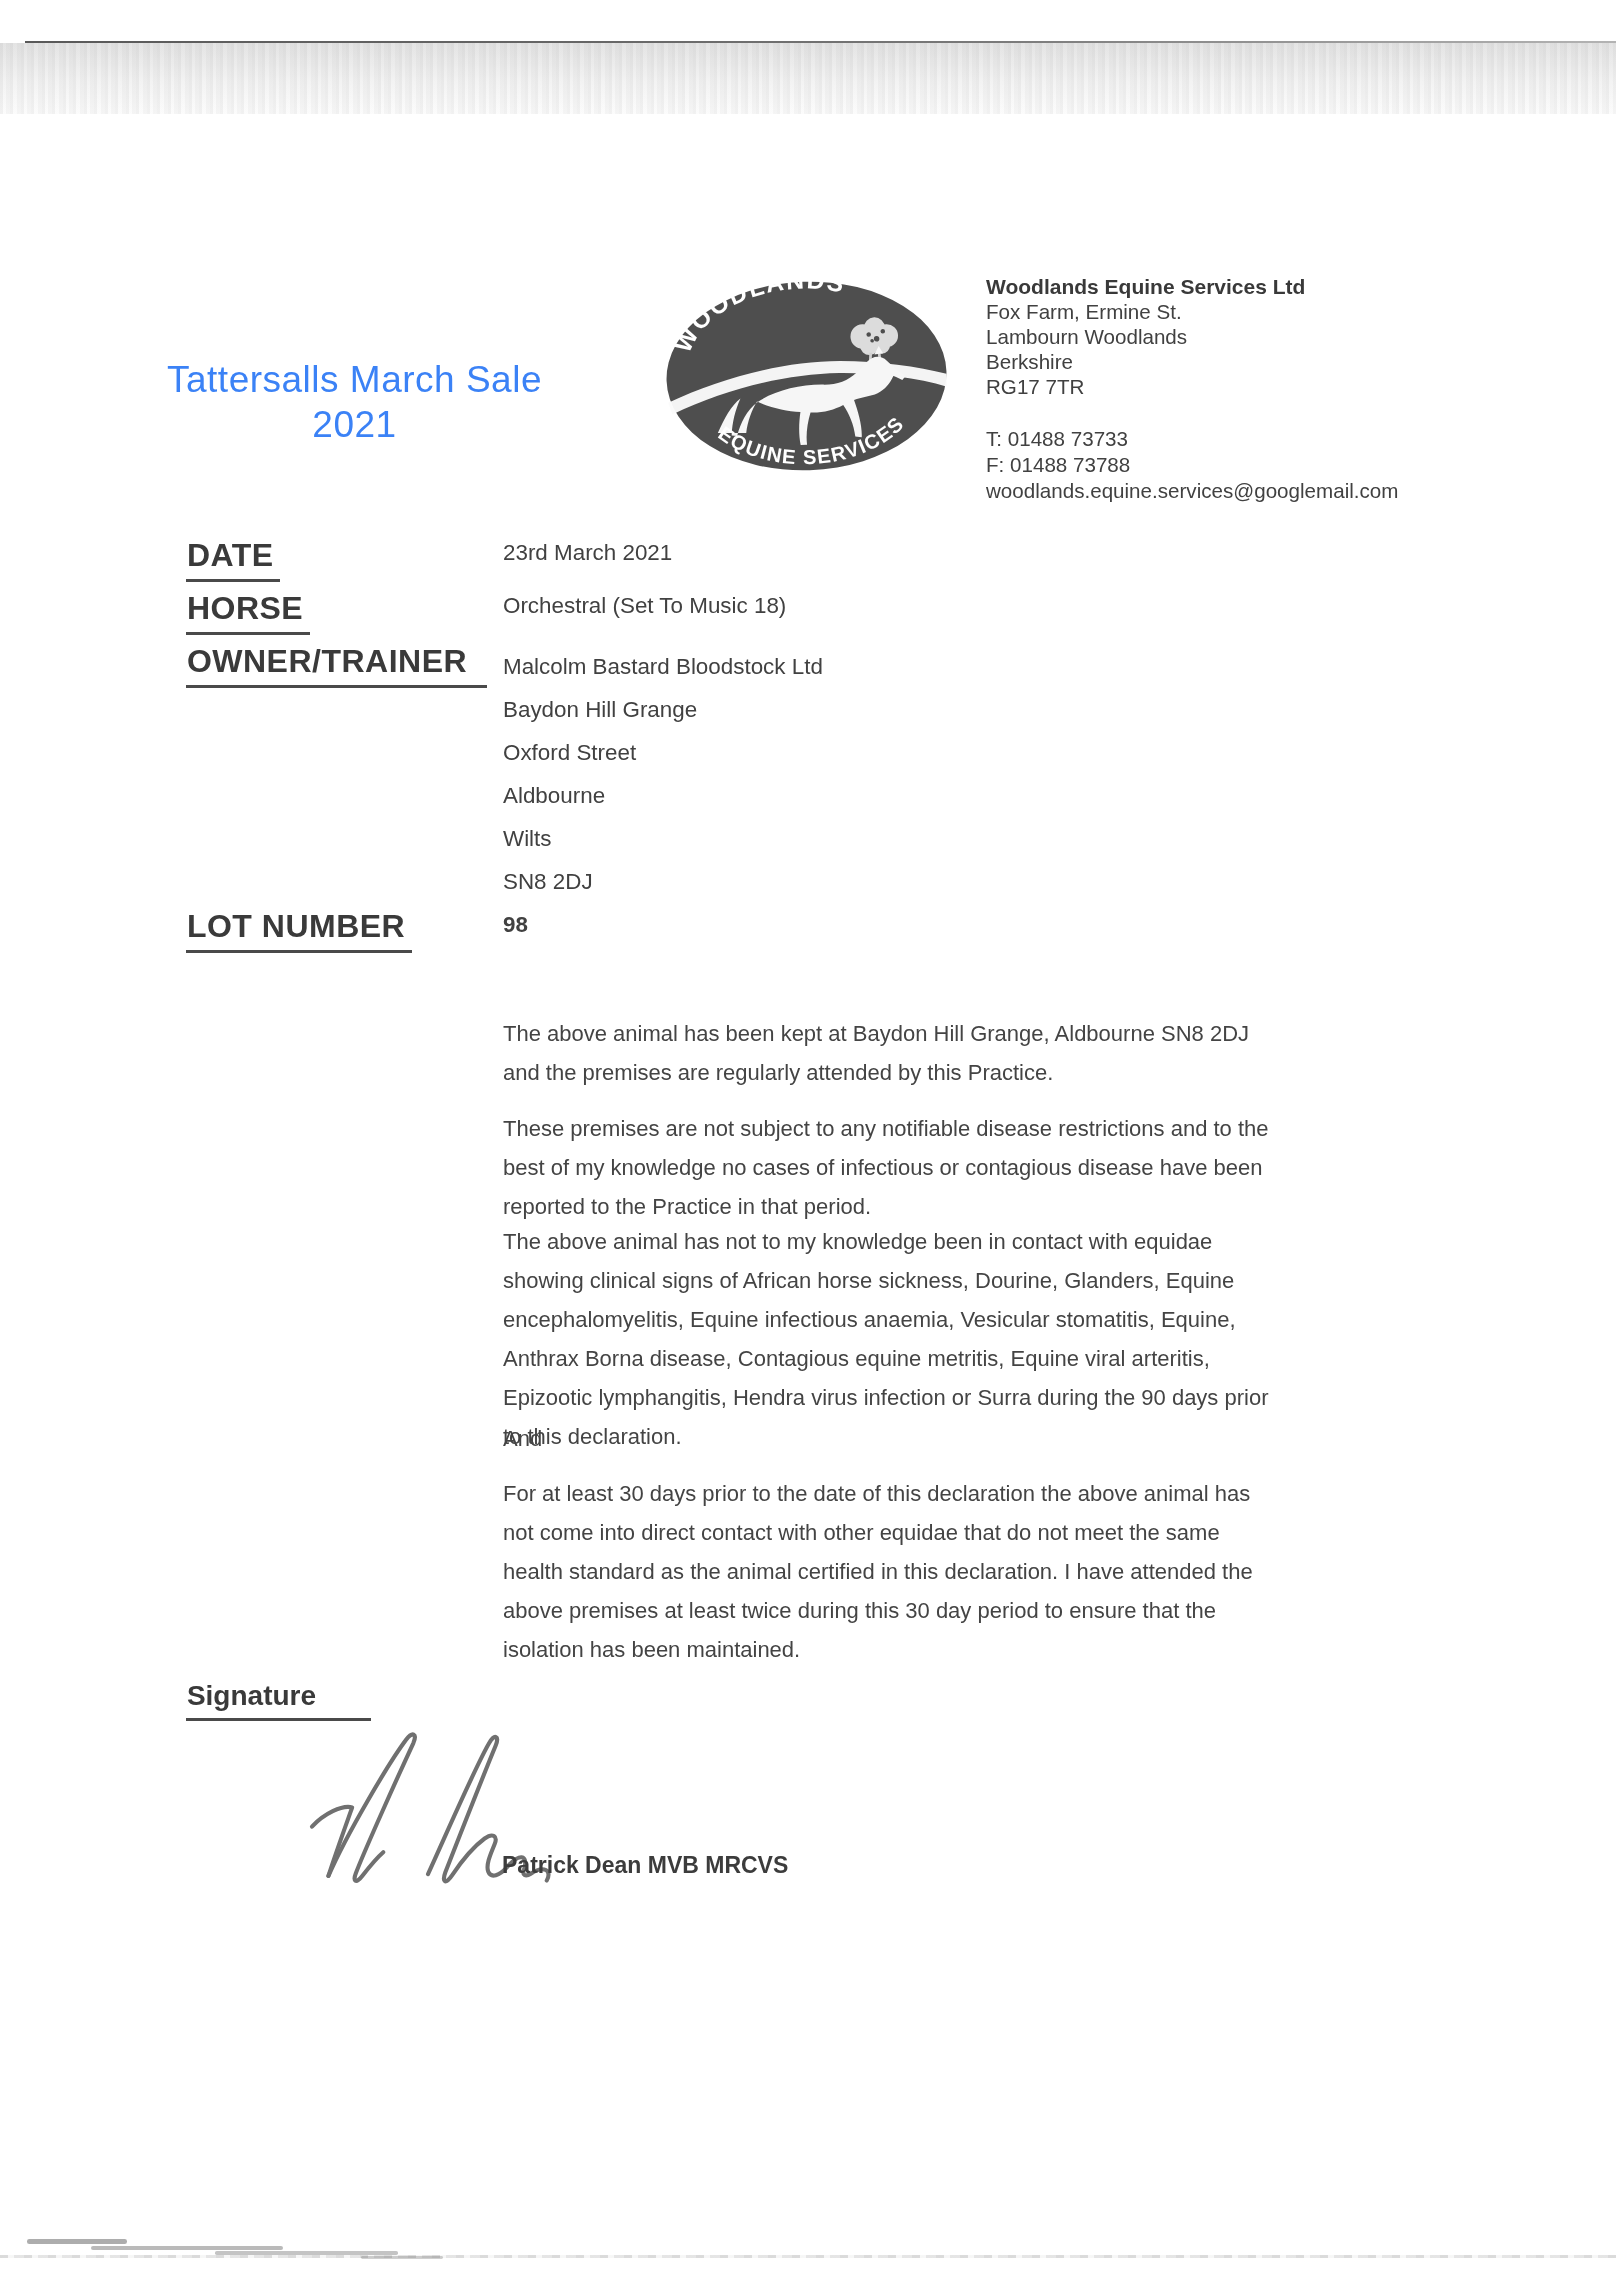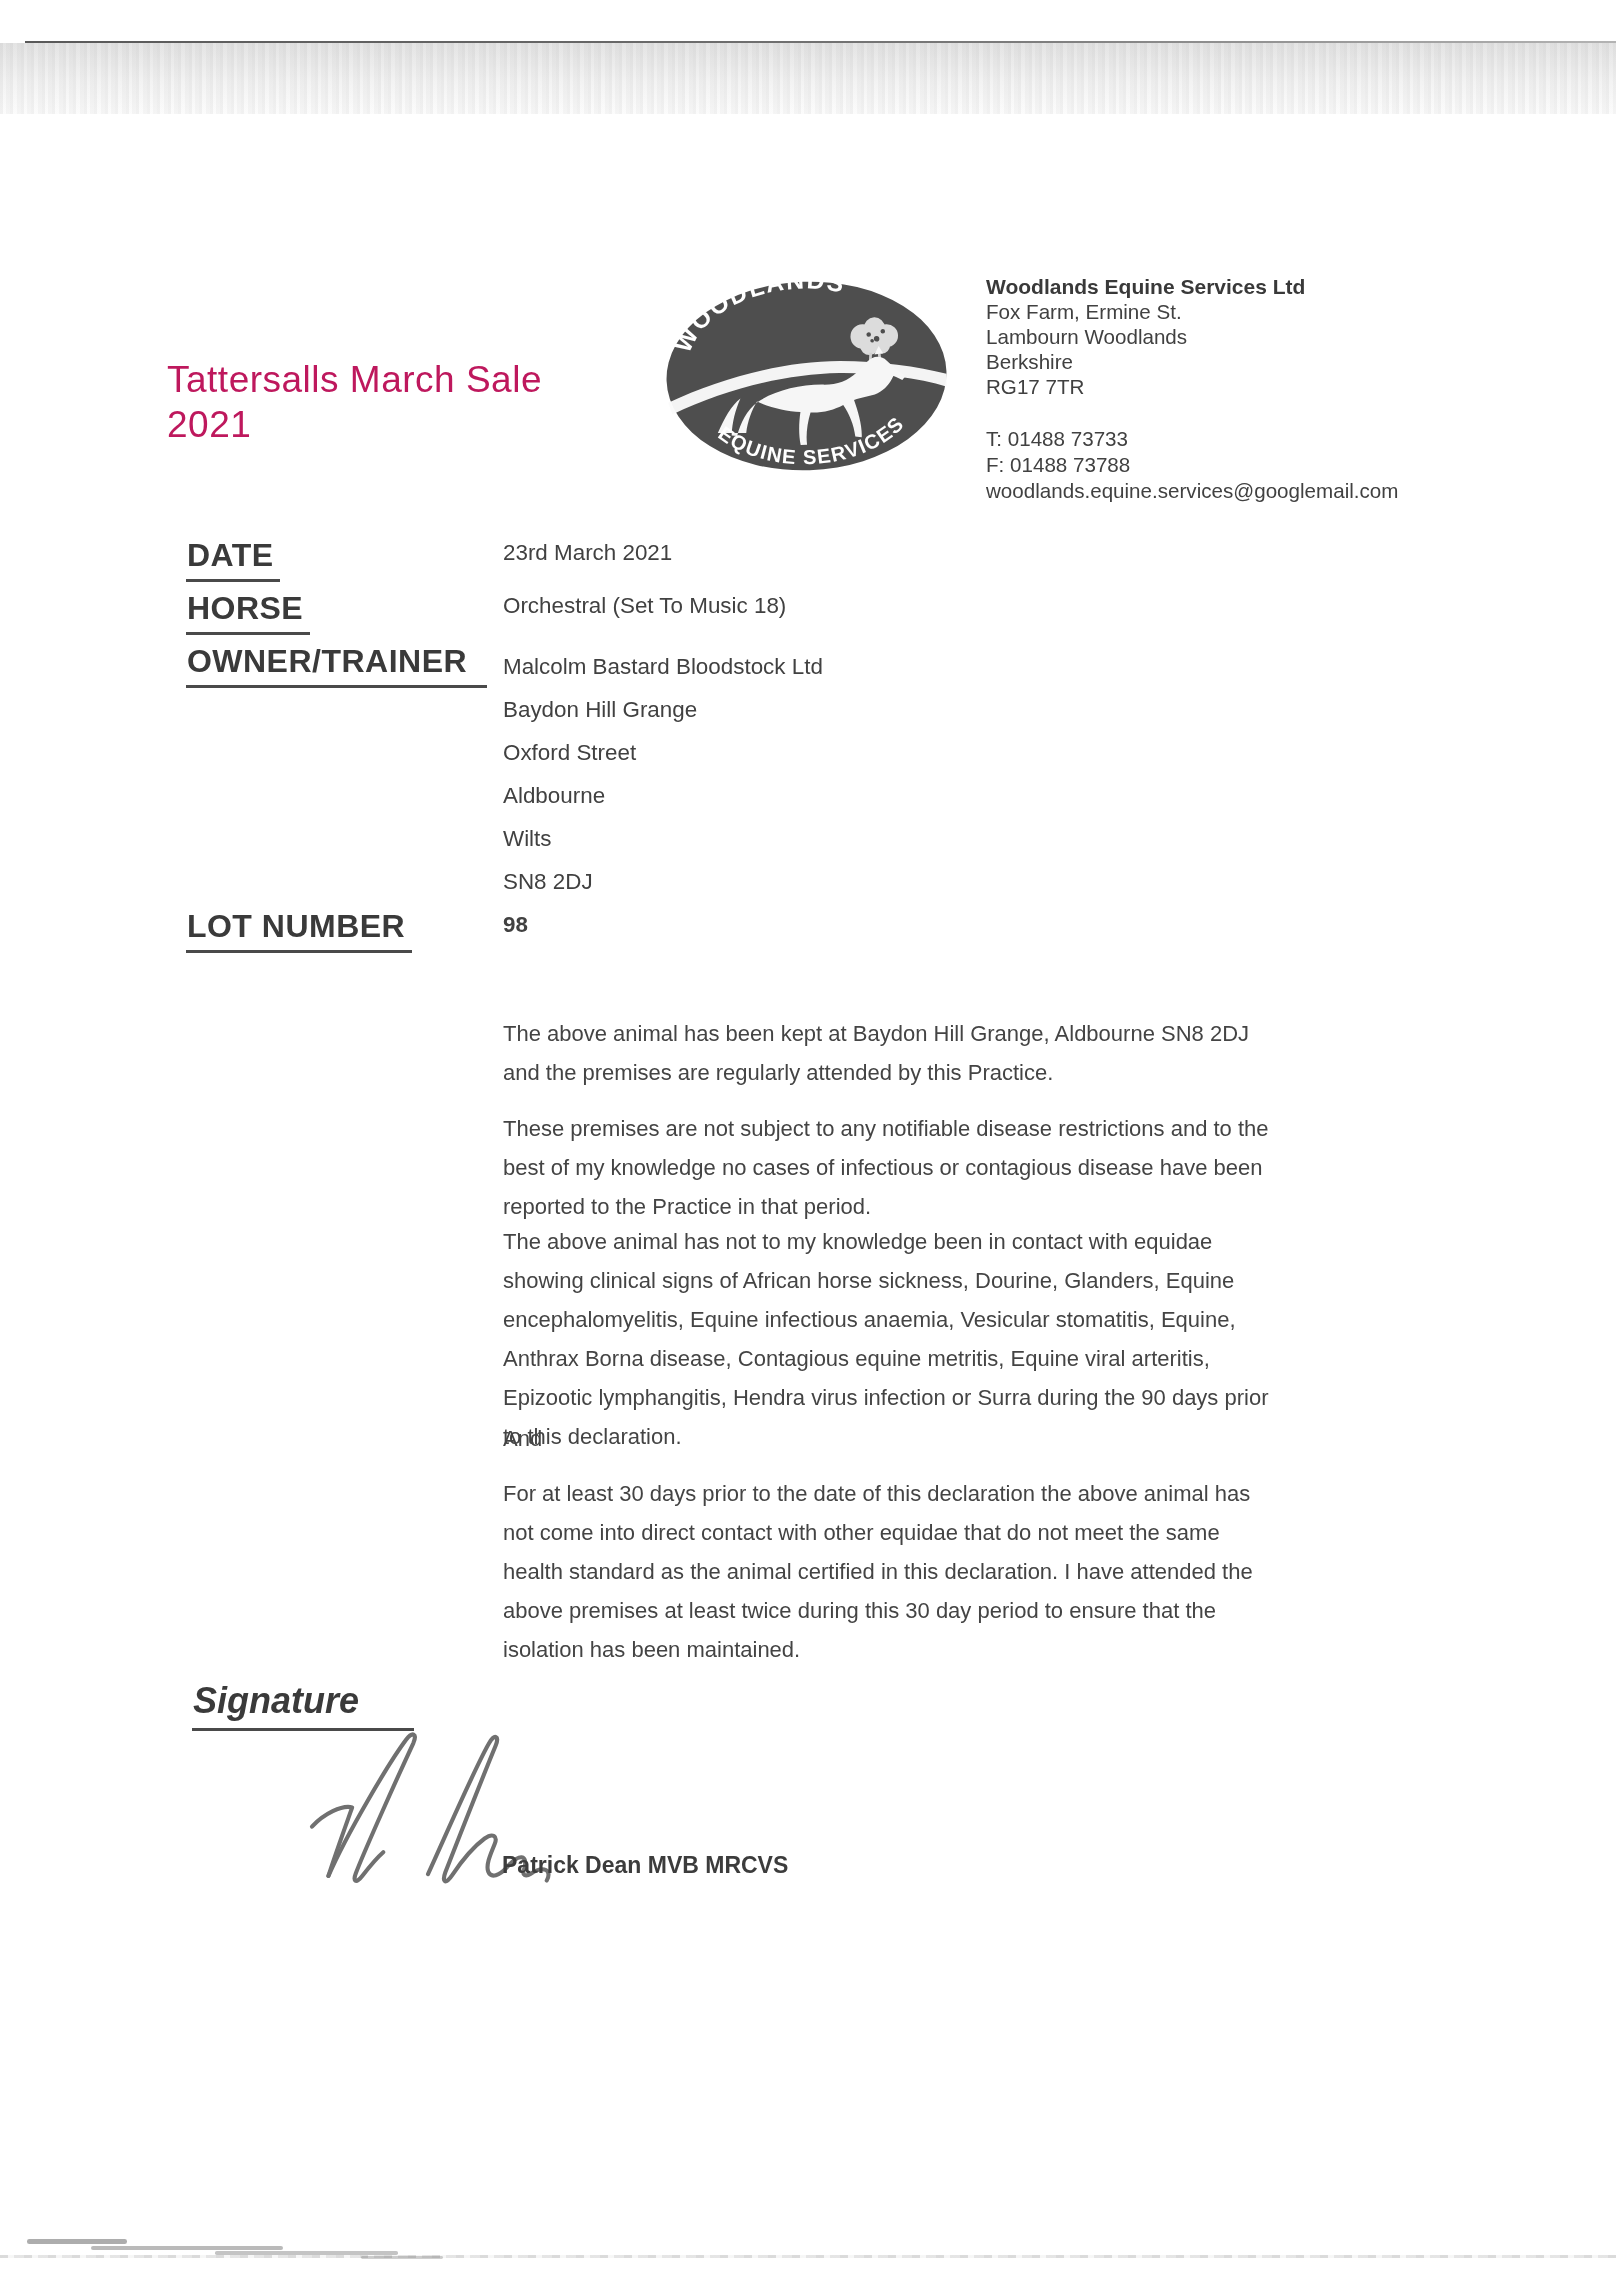--- a/index.html
+++ b/index.html
@@ -15,42 +15,42 @@
       repeating-linear-gradient(to right, rgba(120,120,120,.10) 0 2.7px, rgba(185,185,185,.05) 2.7px 6.4px, rgba(140,140,140,.09) 6.4px 10.5px),
       linear-gradient(to bottom, rgba(130,130,130,.20), rgba(165,165,165,.10) 55%, rgba(200,200,200,0) 100%); }
   .art-bs1 { position:absolute; left:27px;  top:2239px; width:100px; height:5px; background:#6a6a6a; opacity:.55; border-radius:2.3px; }
   .art-bs2 { position:absolute; left:91px; top:2246px; width:192px; height:4.1px;  background:#767676; opacity:.5;  border-radius:2.3px; }
   .art-bs3 { position:absolute; left:215px; top:2251px; width:183px; height:3.7px;  background:#7d7d7d; opacity:.45; border-radius:1.8px; }
   .art-bs4 { position:absolute; left:361px; top:2256px; width:82px; height:2.7px;  background:#8a8a8a; opacity:.4;  border-radius:1.4px; }
   .art-bottomline { position:absolute; left:0; right:0; top:2255px; height:3.2px; opacity:.55;
     background:repeating-linear-gradient(to right, rgba(90,90,90,.40) 0 8.2px, rgba(150,150,150,.14) 8.2px 13.7px, rgba(110,110,110,.32) 13.7px 24px); }
 
   .doc-title { position:absolute; left:167px; top:357px; font-size:37px; line-height:45px;
-    color:#be185d; letter-spacing:0.5px; font-weight:400; }
+    color:#3b82f6; letter-spacing:0.5px; font-weight:400;text-align:center; }
 
   .logo-svg { position:absolute; left:661px; top:278px; width:291px; height:196px; }
 
   .letterhead { position:absolute; left:986px; top:274px; width:576px; color:#414141; }
   .co-name { font-size:21px; font-weight:bold; line-height:25px; color:#393939; }
   .co-addr > div { font-size:20.6px; line-height:25px; }
   .co-contact { margin-top:27px; }
   .co-contact > div { font-size:20.6px; line-height:26px; }
 
   .flabel { position:absolute; left:186px; font-size:32px; font-weight:bold; color:#3a3a3a;
     letter-spacing:0.5px; border-bottom:3.7px solid #4a4a4a; padding:0 6.4px 4.6px 0.9px; }
   .flabel.wide { padding-right:20px; }
   .fvalue { position:absolute; left:503px; font-size:22.4px; color:#414141; }
   .addr-lines > div { line-height:43px; }
   .lot-value { font-weight:bold; }
 
   .para { position:absolute; left:503px; font-size:22px; color:#444444; }
   .para > div { line-height:31px;margin-top:8px; }
 
-  .sig-heading { position:absolute; left:192px; top:1680px; font-size:36px; font-weight:bold;
-    color:#3a3a3a; border-bottom:3.7px solid #4a4a4a; padding:0 55px 6.4px 0.9px;font-style:italic; }
+  .sig-heading { position:absolute; left:186px; top:1680px; font-size:28px; font-weight:bold;
+    color:#3a3a3a; border-bottom:3.7px solid #4a4a4a; padding:0 55px 6.4px 0.9px; }
   .sig-svg { position:absolute; left:288px; top:1717px; width:375px; height:169px; }
   .sig-name { position:absolute; left:502px; top:1852px; font-size:23px; font-weight:bold; color:#3c3c3c; }
 </style>
 </head>
 <body>
 
 <div id="page">
 
   <div class="art-topline"></div>
   <div class="art-topwash"></div>

